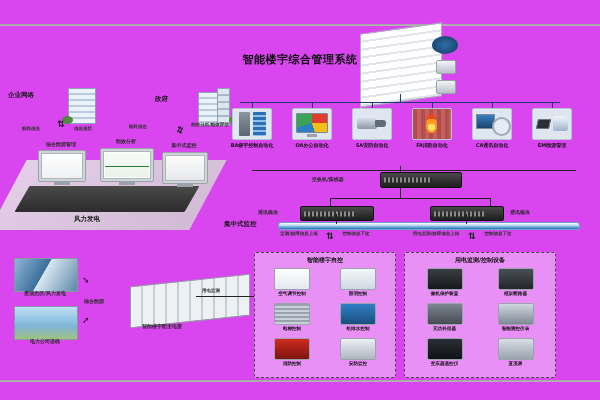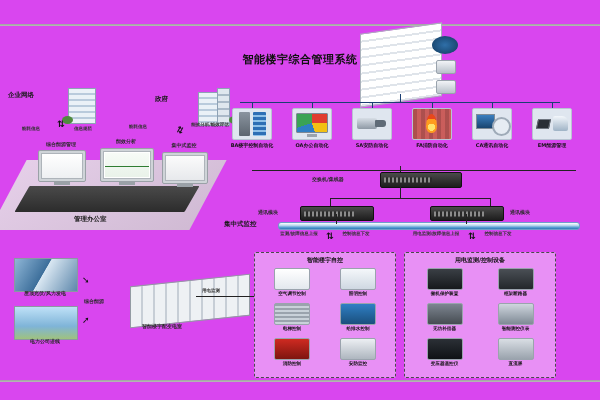--- a/index.html
+++ b/index.html
@@ -201,21 +201,21 @@
     <div class="base"></div>
   </div>
   <div class="lbl sm" style="left:104px;top:139px;width:44px;">能效分析</div>
 
   <div class="screen" style="left:162px;top:152px;width:44px;height:30px;">
     <div class="scr" style="background:linear-gradient(#fbfbfb,#e7e9ec);"></div>
     <div class="base"></div>
   </div>
   <div class="lbl sm" style="left:160px;top:143px;width:48px;">集中式监控</div>
 
-  <div class="lbl md" style="left:74px;top:216px;">管理办公室</div>
+  <div class="lbl md" style="left:74px;top:216px;">风力发电</div>
 
   <div style="position:absolute;left:360px;top:28px;width:80px;height:72px;
               background:repeating-linear-gradient(#ffffff 0 6px,#dfe4ea 6px 8px);
               border:1px solid #aab2bb;transform:skewY(-8deg);"></div>
   <div style="position:absolute;left:432px;top:36px;width:26px;height:18px;
               background:radial-gradient(ellipse at 50% 50%,#2f6fa8,#123a5e);
               border-radius:50%;"></div>
   <div style="position:absolute;left:436px;top:60px;width:18px;height:12px;
               background:linear-gradient(#f2f4f7,#b9c1ca);border:1px solid #9aa3ad;border-radius:2px;"></div>
   <div style="position:absolute;left:436px;top:80px;width:18px;height:12px;

